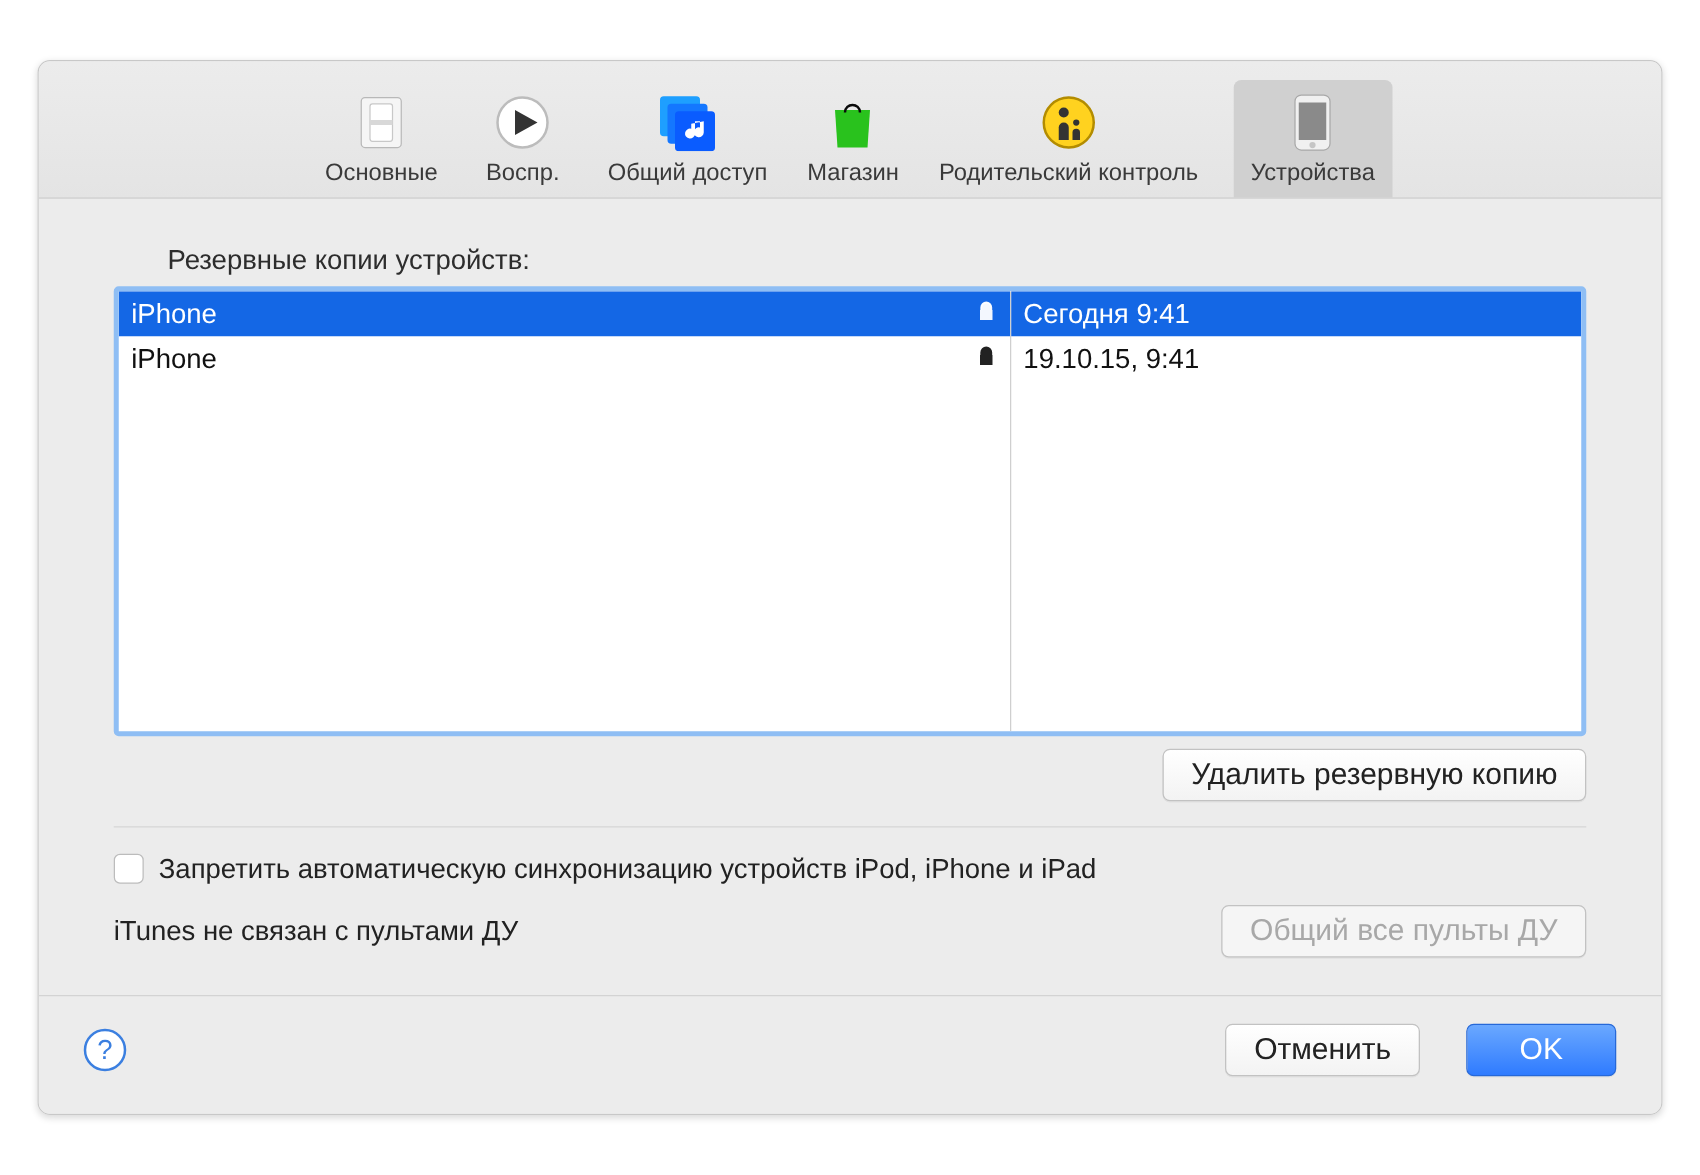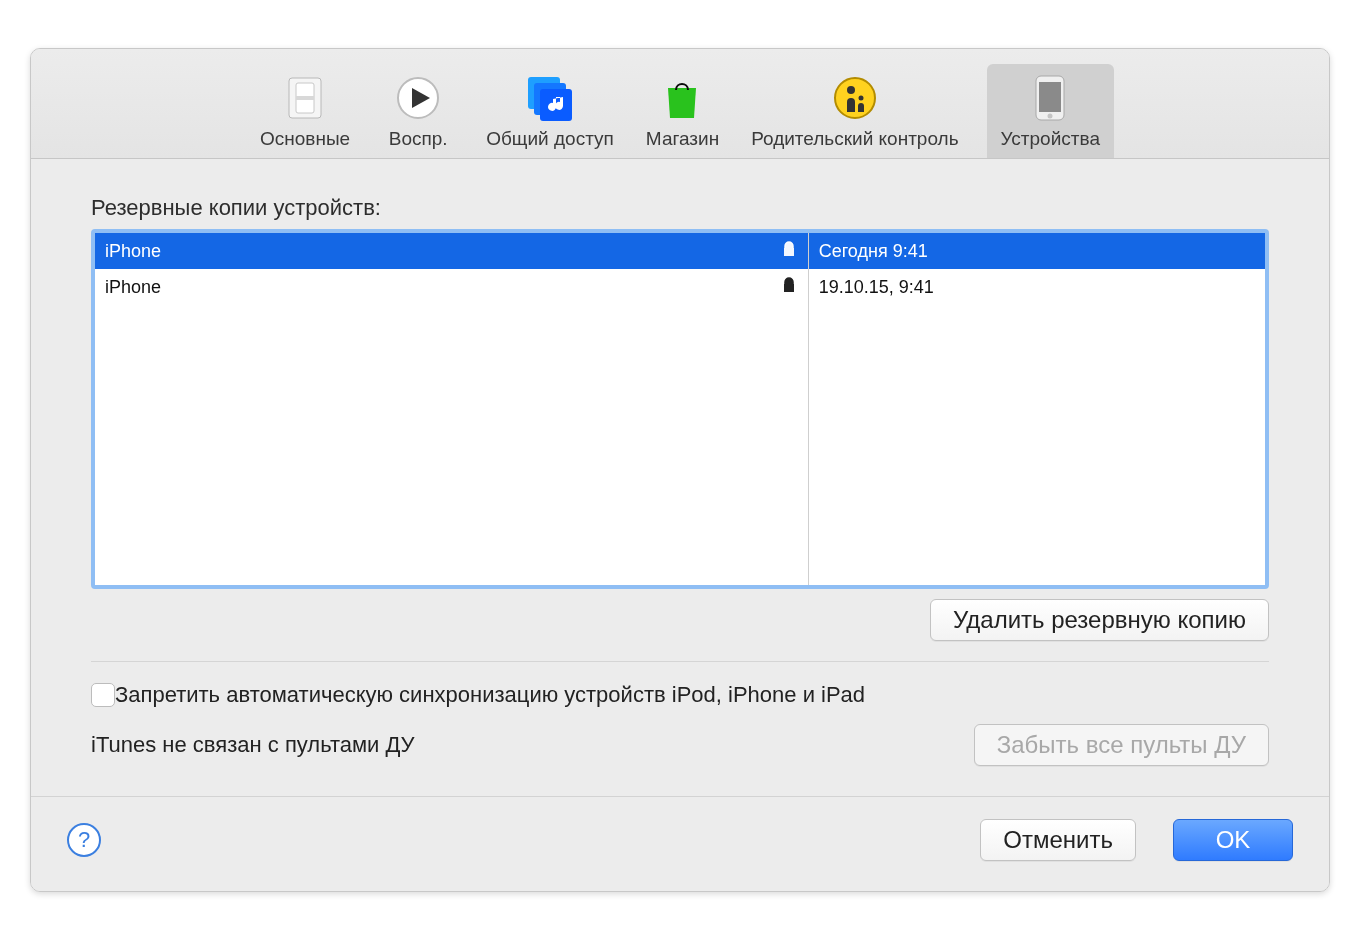--- a/index.html
+++ b/index.html
@@ -70,20 +70,21 @@
     justify-content: center;
   }
   .content {
     padding: 36px 60px 0 60px;
     background: #ececec;
   }
   .section-label {
     font-size: 22px;
     color: #2d2d2d;
     margin-bottom: 8px;
+    margin-left: 43px;
   }
   .listwrap {
     border: 4px solid #8fbef4;
     border-radius: 4px;
     background: #fff;
     height: 360px;
     overflow: hidden;
   }
   .listcols {
     display: flex;
@@ -92,21 +93,21 @@
   .col-left {
     width: 61%;
     border-right: 1px solid #cfcfcf;
   }
   .col-right { width: 39%; }
   .row {
     display: flex;
     align-items: center;
     height: 36px;
     padding: 0 10px;
-    font-size: 18px;
+    font-size: 22px;
     color: #111;
     white-space: nowrap;
   }
   .row.selected { background: #1467e5; color: #fff; }
   .col-left .row { justify-content: space-between; }
   .lock { width: 18px; height: 18px; }
   .delete-row {
     display: flex;
     justify-content: flex-end;
     margin: 10px 0 20px 0;
@@ -129,20 +130,21 @@
     min-width: 120px;
   }
   hr.sep {
     border: none;
     border-top: 1px solid #d5d5d5;
     margin: 0 0 20px 0;
   }
   .checkbox-row {
     display: flex;
     align-items: center;
+    gap: 12px;
     font-size: 22px;
     color: #222;
     margin-bottom: 16px;
   }
   .checkbox {
     width: 24px; height: 24px;
     border: 1px solid #bcbcbc;
     border-radius: 5px;
     background: #fff;
   }
@@ -287,21 +289,21 @@
 
     <hr class="sep">
 
     <div class="checkbox-row">
       <div class="checkbox"></div>
       <span>Запретить автоматическую синхронизацию устройств iPod, iPhone и iPad</span>
     </div>
 
     <div class="remote-row">
       <span>iTunes не связан с пультами ДУ</span>
-      <button class="btn disabled">Забыть все пульты ДУ</button>
+      <button class="btn disabled">Общий все пульты ДУ</button>
     </div>
   </div>
 
   <div class="footer">
     <div class="help-btn">
       <span>?</span>
     </div>
     <div class="footer-buttons">
       <button class="btn">Отменить</button>
       <button class="btn primary">OK</button>

